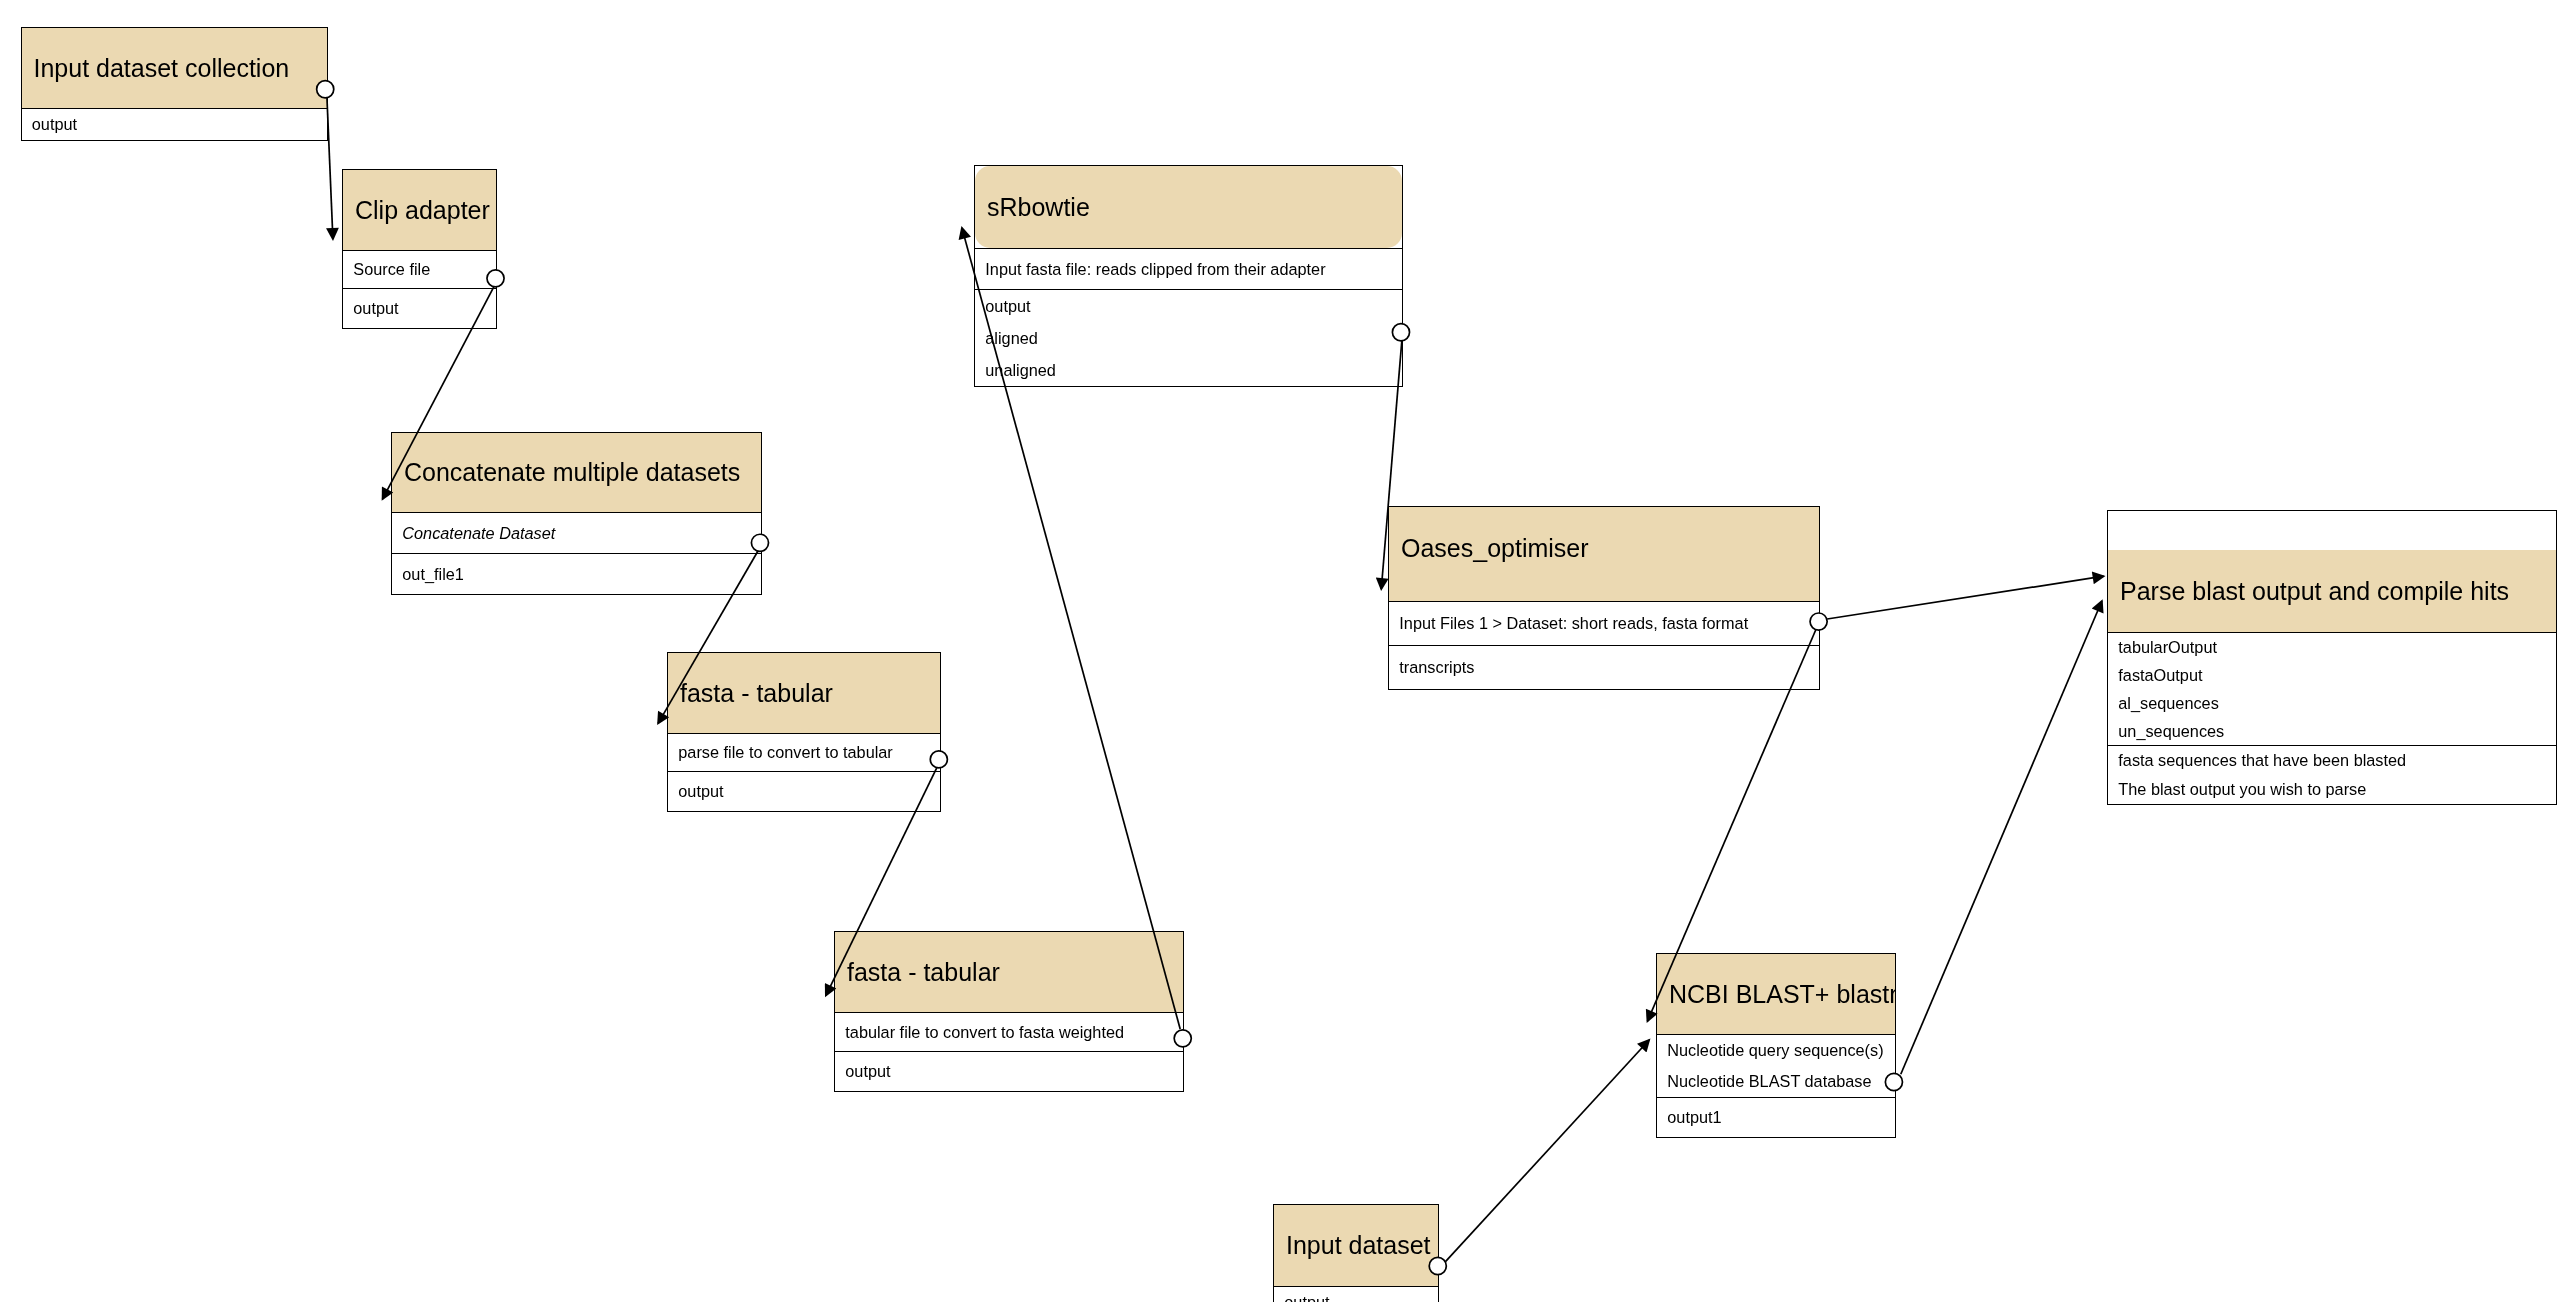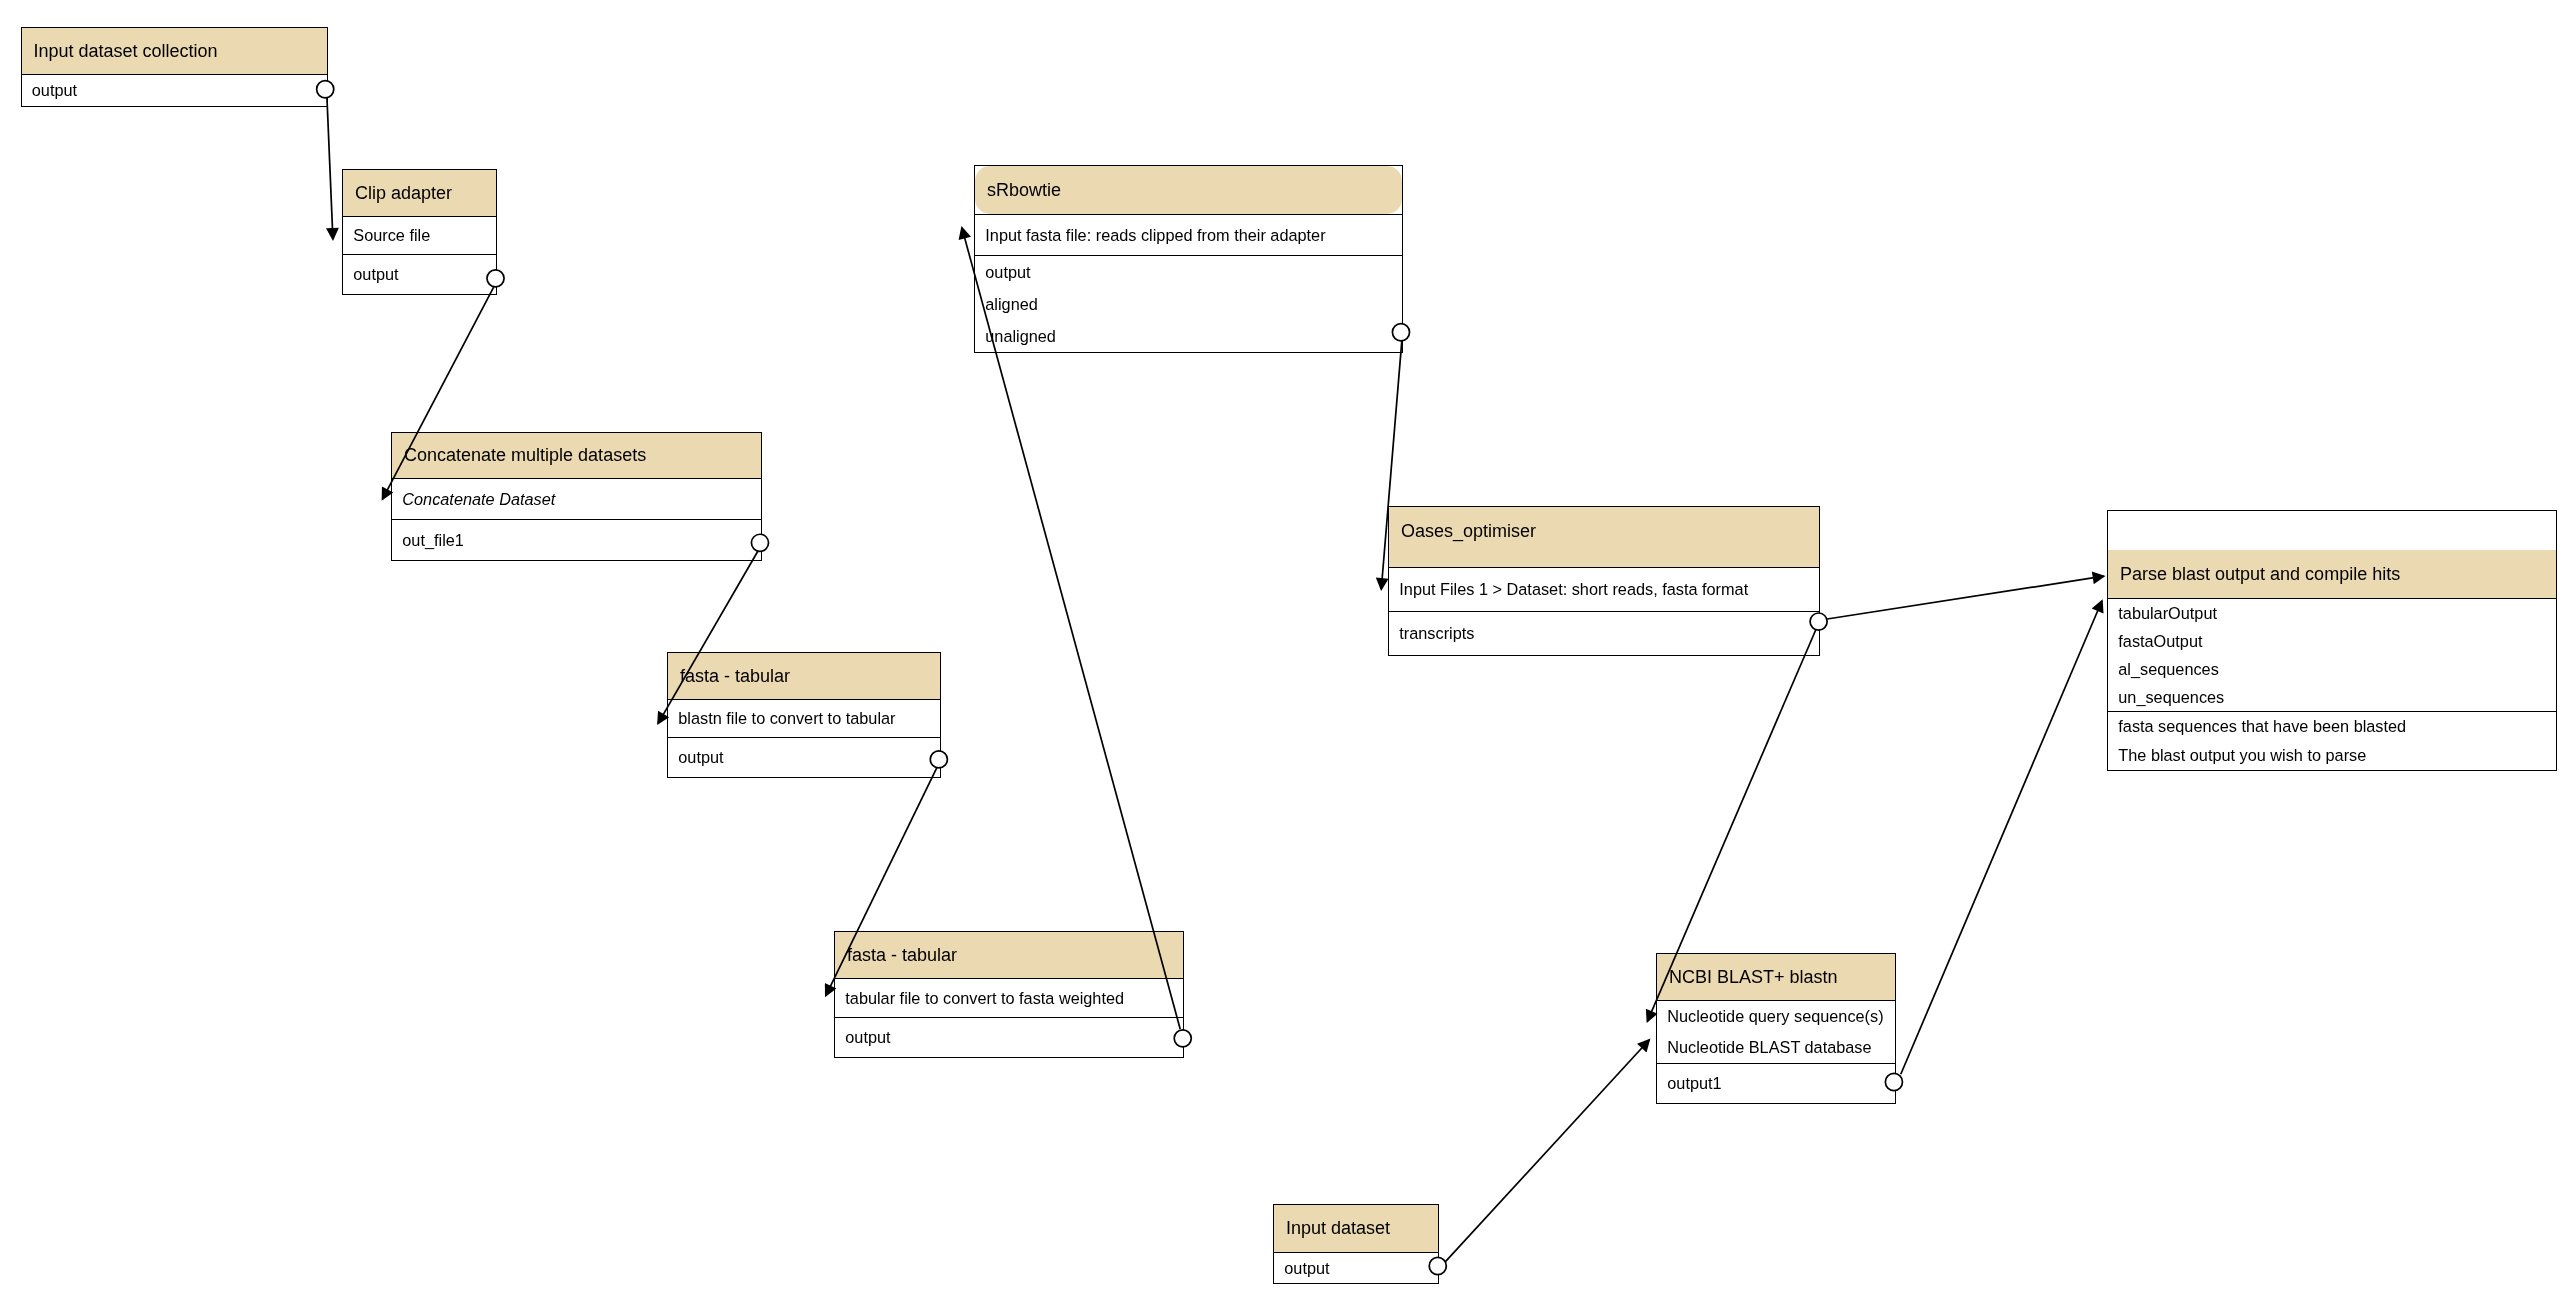--- a/index.html
+++ b/index.html
@@ -1,21 +1,21 @@
 <!DOCTYPE html>
 <html style="font-size:13.7px"><head>
 <meta charset="utf-8">
 <style>
   html,body{margin:0;padding:0;background:#ffffff;}
   body{width:2576px;height:1303px;position:relative;overflow:hidden;
        font-family:"Liberation Sans","DejaVu Sans",sans-serif;color:#000;}
   .canvas{position:absolute;left:0;top:0;width:2576px;height:1303px;}
   .node{position:absolute;background:#fff;border:1.7px solid #000;box-sizing:content-box;}
-  .node-title{background:#ebd9b2;height:46px;line-height:46px;font-size:18px;
-              padding:0 12px;white-space:nowrap;overflow:hidden;}
+  .node-title{background:#ebd9b2;height:46px;line-height:46px;font-size:25px;
+              padding:17px 12px;white-space:nowrap;overflow:hidden;}
   .sec{border-top:1.7px solid #000;}
   .row{font-size:16.3px;padding:0 10.3px;white-space:nowrap;overflow:hidden;}
   
   .in-row{height:38px;line-height:38px;}
   .out-row{height:39px;line-height:39px;}
   
   #n1{left:20.5px;top:27px;width:305px;}   #n1 .out-row{height:31px;line-height:31px;}
   #n2{left:342px;top:169px;width:153px;} #n2 .in-row{height:37px;line-height:37px;}
   #n3{left:391px;top:432px;width:369px;} #n3 .node-title{height:45px;line-height:45px;}
       #n3 .in-row{height:40px;line-height:40px;font-style:italic;} #n3 .out-row{height:40px;line-height:40px;}
@@ -64,21 +64,21 @@
         <div class="row in-row">Concatenate Dataset</div>
       </div>
     <div class="sec outs">
         <div class="row out-row">out_file1</div>
       </div>
   </div>
 
   <div class="node" id="n4">
     <div class="node-title">fasta - tabular</div>
     <div class="sec ins">
-        <div class="row in-row">blastn file to convert to tabular</div>
+        <div class="row in-row">parse file to convert to tabular</div>
       </div>
     <div class="sec outs">
         <div class="row out-row">output</div>
       </div>
   </div>
 
   <div class="node" id="n5">
     <div class="node-title">fasta - tabular</div>
     <div class="sec ins">
         <div class="row in-row">tabular file to convert to fasta weighted</div>

